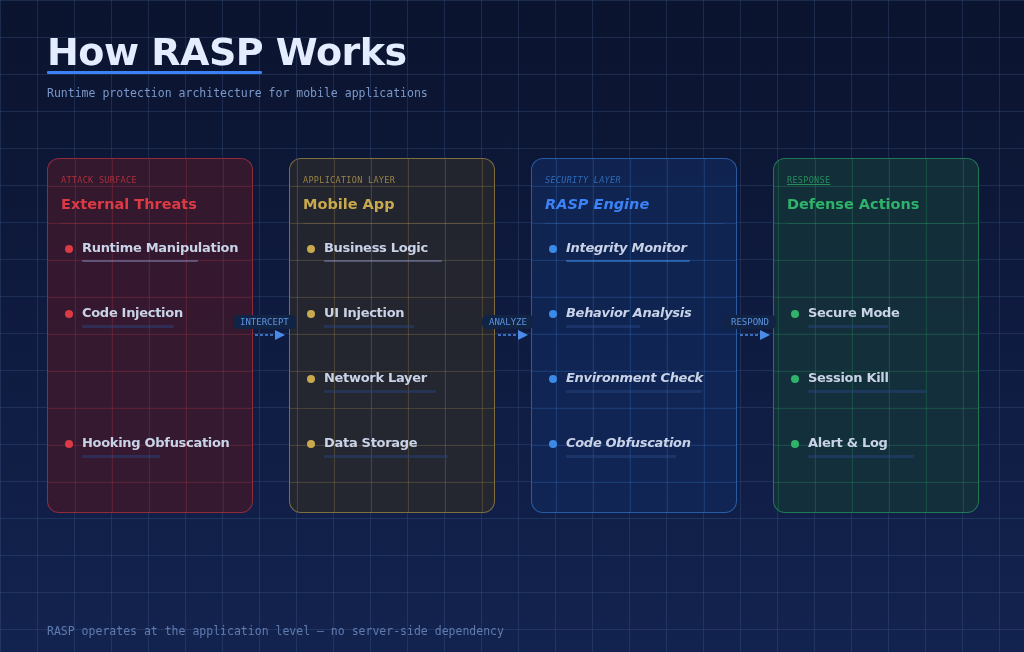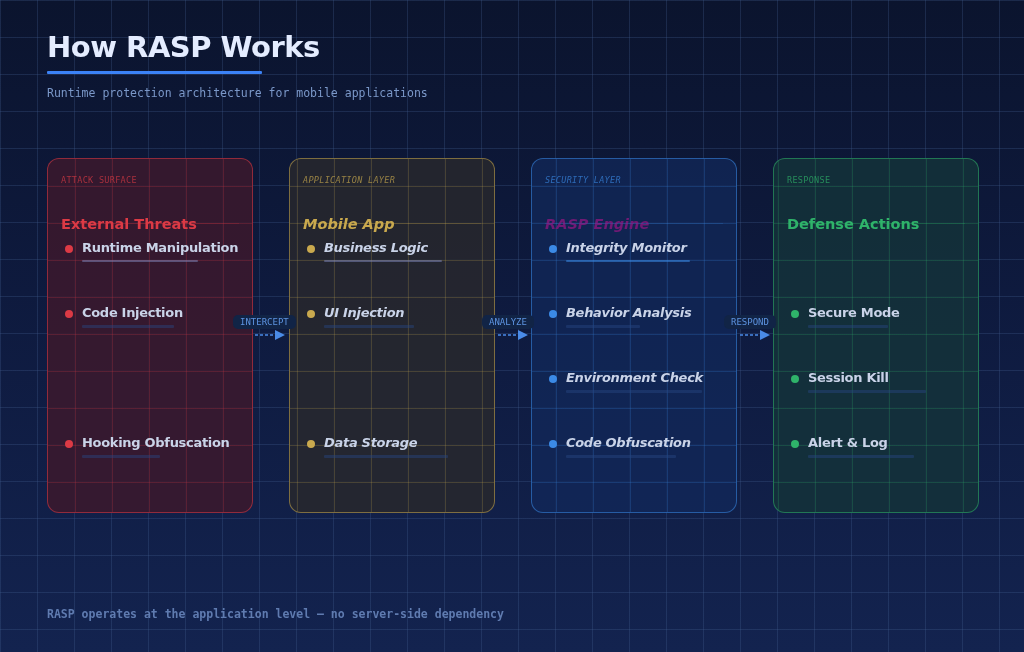--- a/index.html
+++ b/index.html
@@ -13,52 +13,52 @@
     position: absolute; inset: 0;
     background-image:
       linear-gradient(to right, rgba(70,100,150,0.28) 1px, transparent 1px),
       linear-gradient(to bottom, rgba(70,100,150,0.28) 1px, transparent 1px);
     background-size: 37px 37px;
     pointer-events: none;
   }
   .title {
     position: absolute; left: 47px; top: 30px;
     font-family: "DejaVu Sans", sans-serif; font-weight: bold;
-    font-size: 29px; color: #e4ecff; letter-spacing: -0.5px;
+    font-size: 38px; color: #e4ecff; letter-spacing: -0.5px;
   }
   .title-underline {
     position: absolute; left: 47px; top: 71px; width: 215px; height: 3px;
     background: #3b82f6; border-radius: 1px;
   }
   .subtitle, .footer {
     position: absolute; left: 47px;
     font-family: "DejaVu Sans Mono", monospace; font-size: 11.5px;
     color: #7b98c9;
   }
   .subtitle { top: 86px; }
-  .footer { top: 607px; color: #5f7bb0; font-weight: bold; }
+  .footer { top: 624px; color: #5f7bb0; }
 
   .card {
     position: absolute; top: 158px; width: 206px; height: 355px;
     border-radius: 12px; border: 1.5px solid;
     overflow: hidden;
   }
   .card .cgrid {
     position: absolute; inset: 0;
     background-size: 37px 37px;
     pointer-events: none;
   }
   .card-inner { position: absolute; inset: 0; text-align: right; }
   .layer-label {
     position: absolute; left: 13px; top: 16px;
     font-family: "DejaVu Sans Mono", monospace; font-size: 8.5px; letter-spacing: 0.3px;
   }
   .card-title {
     position: absolute; left: 13px; top: 37px;
-    font-family: "DejaVu Sans", sans-serif; font-weight: bold; font-size: 14.5px; margin-top: 20px;
+    font-family: "DejaVu Sans", sans-serif; font-weight: bold; font-size: 14.5px;
   }
   .card-rule {
     position: absolute; left: 13px; right: 13px; top: 64px; height: 1px;
   }
   .item { position: absolute; left: 17px; right: 10px; height: 32px; }
   .item .dot {
     position: absolute; left: 0; top: 5px; width: 8px; height: 8px; border-radius: 50%;
   }
   .item .label {
     position: absolute; left: 17px; top: 0;
@@ -105,49 +105,54 @@
         <span class="bar" style="width: 92px; background: rgba(40, 70, 130, 0.45);"></span>
       </div>
     <div class="item" style="top:276px;">
         <span class="dot" style="background: rgb(220, 58, 69);"></span>
         <span class="label">Hooking Obfuscation</span>
         <span class="bar" style="width: 78px; background: rgba(40, 70, 130, 0.45);"></span>
       </div>
   </div>
 </div>
 
-<div class="card" id="card-1" style="left: 289px; border-color: rgba(201, 169, 78, 0.55); background: rgba(40, 40, 45, 0.85); font-style: italic;">
+<div class="card" id="card-1" style="left: 289px; border-color: rgba(201, 169, 78, 0.55); background: rgba(40, 40, 45, 0.85);">
   <div class="cgrid" style="background-image: linear-gradient(to right, rgba(201, 169, 78, 0.22) 1px, transparent 1px), linear-gradient(rgba(201, 169, 78, 0.22) 1px, transparent 1px); background-position: -30px -10px;"></div>
   <div class="card-inner">
     <div class="layer-label" style="color: rgba(201, 169, 78, 0.7);">APPLICATION LAYER</div>
     <div class="card-title" style="color: rgb(201, 169, 78);">Mobile App</div>
     <div class="card-rule" style="background: rgba(201, 169, 78, 0.18);"></div>
     <div class="item" style="top:81px;">
         <span class="dot" style="background: rgb(201, 169, 78);"></span>
         <span class="label">Business Logic</span>
         <span class="bar" style="width: 118px; height: 1.5px; background: rgba(120, 130, 180, 0.55);"></span>
       </div>
     <div class="item" style="top:146px;">
         <span class="dot" style="background: rgb(201, 169, 78);"></span>
         <span class="label">UI Injection</span>
         <span class="bar" style="width: 90px; background: rgba(40, 70, 130, 0.45);"></span>
       </div>
+    <div class="item" style="top:211px;">
+        <span class="dot" style="background: rgb(201, 169, 78);"></span>
+        <span class="label">Network Layer</span>
+        <span class="bar" style="width: 112px; background: rgba(40, 70, 130, 0.45);"></span>
+      </div>
     <div class="item" style="top:276px;">
         <span class="dot" style="background: rgb(201, 169, 78);"></span>
         <span class="label">Data Storage</span>
         <span class="bar" style="width: 124px; background: rgba(40, 70, 130, 0.45);"></span>
       </div>
   </div>
 </div>
 
 <div class="card" id="card-2" style="left: 531px; border-color: rgba(59, 138, 230, 0.55); background: rgba(18, 40, 90, 0.75); font-style: italic;">
   <div class="cgrid" style="background-image: linear-gradient(to right, rgba(59, 138, 230, 0.22) 1px, transparent 1px), linear-gradient(rgba(59, 138, 230, 0.22) 1px, transparent 1px); background-position: -13px -10px;"></div>
   <div class="card-inner">
     <div class="layer-label" style="color: rgba(59, 138, 230, 0.7);">SECURITY LAYER</div>
-    <div class="card-title" style="color: #701a75;">RASP Engine</div>
+    <div class="card-title" style="color: #3b82f6;">RASP Engine</div>
     <div class="card-rule" style="background: rgba(59, 138, 230, 0.18);"></div>
     <div class="item" style="top:81px;">
         <span class="dot" style="background: rgb(59, 138, 230);"></span>
         <span class="label">Integrity Monitor</span>
         <span class="bar" style="width: 124px; height: 1.5px; background: rgba(59, 138, 230, 0.55);"></span>
       </div>
     <div class="item" style="top:146px;">
         <span class="dot" style="background: rgb(59, 138, 230);"></span>
         <span class="label">Behavior Analysis</span>
         <span class="bar" style="width: 74px; background: rgba(40, 70, 130, 0.45);"></span>
@@ -161,21 +166,21 @@
         <span class="dot" style="background: rgb(59, 138, 230);"></span>
         <span class="label">Code Obfuscation</span>
         <span class="bar" style="width: 110px; background: rgba(40, 70, 130, 0.45);"></span>
       </div>
   </div>
 </div>
 
 <div class="card" id="card-3" style="left: 773px; border-color: rgba(47, 179, 106, 0.55); background: rgba(20, 50, 58, 0.85);">
   <div class="cgrid" style="background-image: linear-gradient(to right, rgba(47, 179, 106, 0.22) 1px, transparent 1px), linear-gradient(rgba(47, 179, 106, 0.22) 1px, transparent 1px); background-position: -33px -10px;"></div>
   <div class="card-inner">
-    <div class="layer-label" style="color: rgba(47, 179, 106, 0.7);">RESPONSE</div>
+    <div class="layer-label" style="color: rgba(47, 179, 106, 0.7); text-decoration: underline;">RESPONSE</div>
     <div class="card-title" style="color: rgb(47, 179, 106);">Defense Actions</div>
     <div class="card-rule" style="background: rgba(47, 179, 106, 0.18);"></div>
     <div class="item" style="top:146px;">
         <span class="dot" style="background: rgb(47, 179, 106);"></span>
         <span class="label">Secure Mode</span>
         <span class="bar" style="width: 80px; background: rgba(40, 70, 130, 0.45);"></span>
       </div>
     <div class="item" style="top:211px;">
         <span class="dot" style="background: rgb(47, 179, 106);"></span>
         <span class="label">Session Kill</span>

